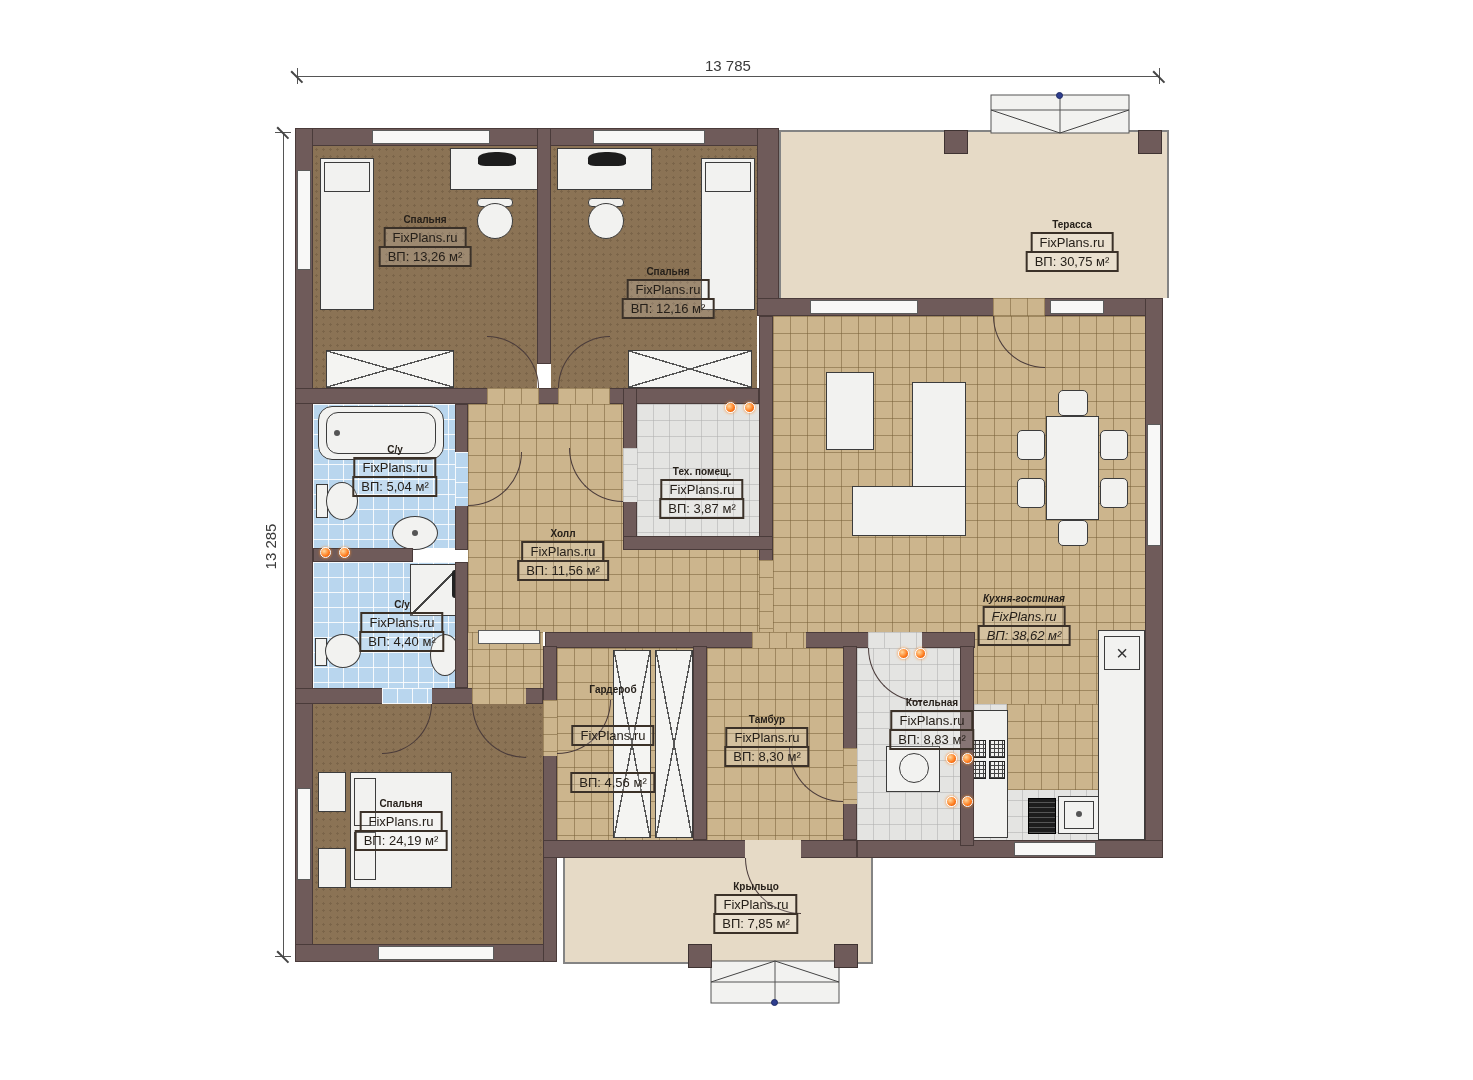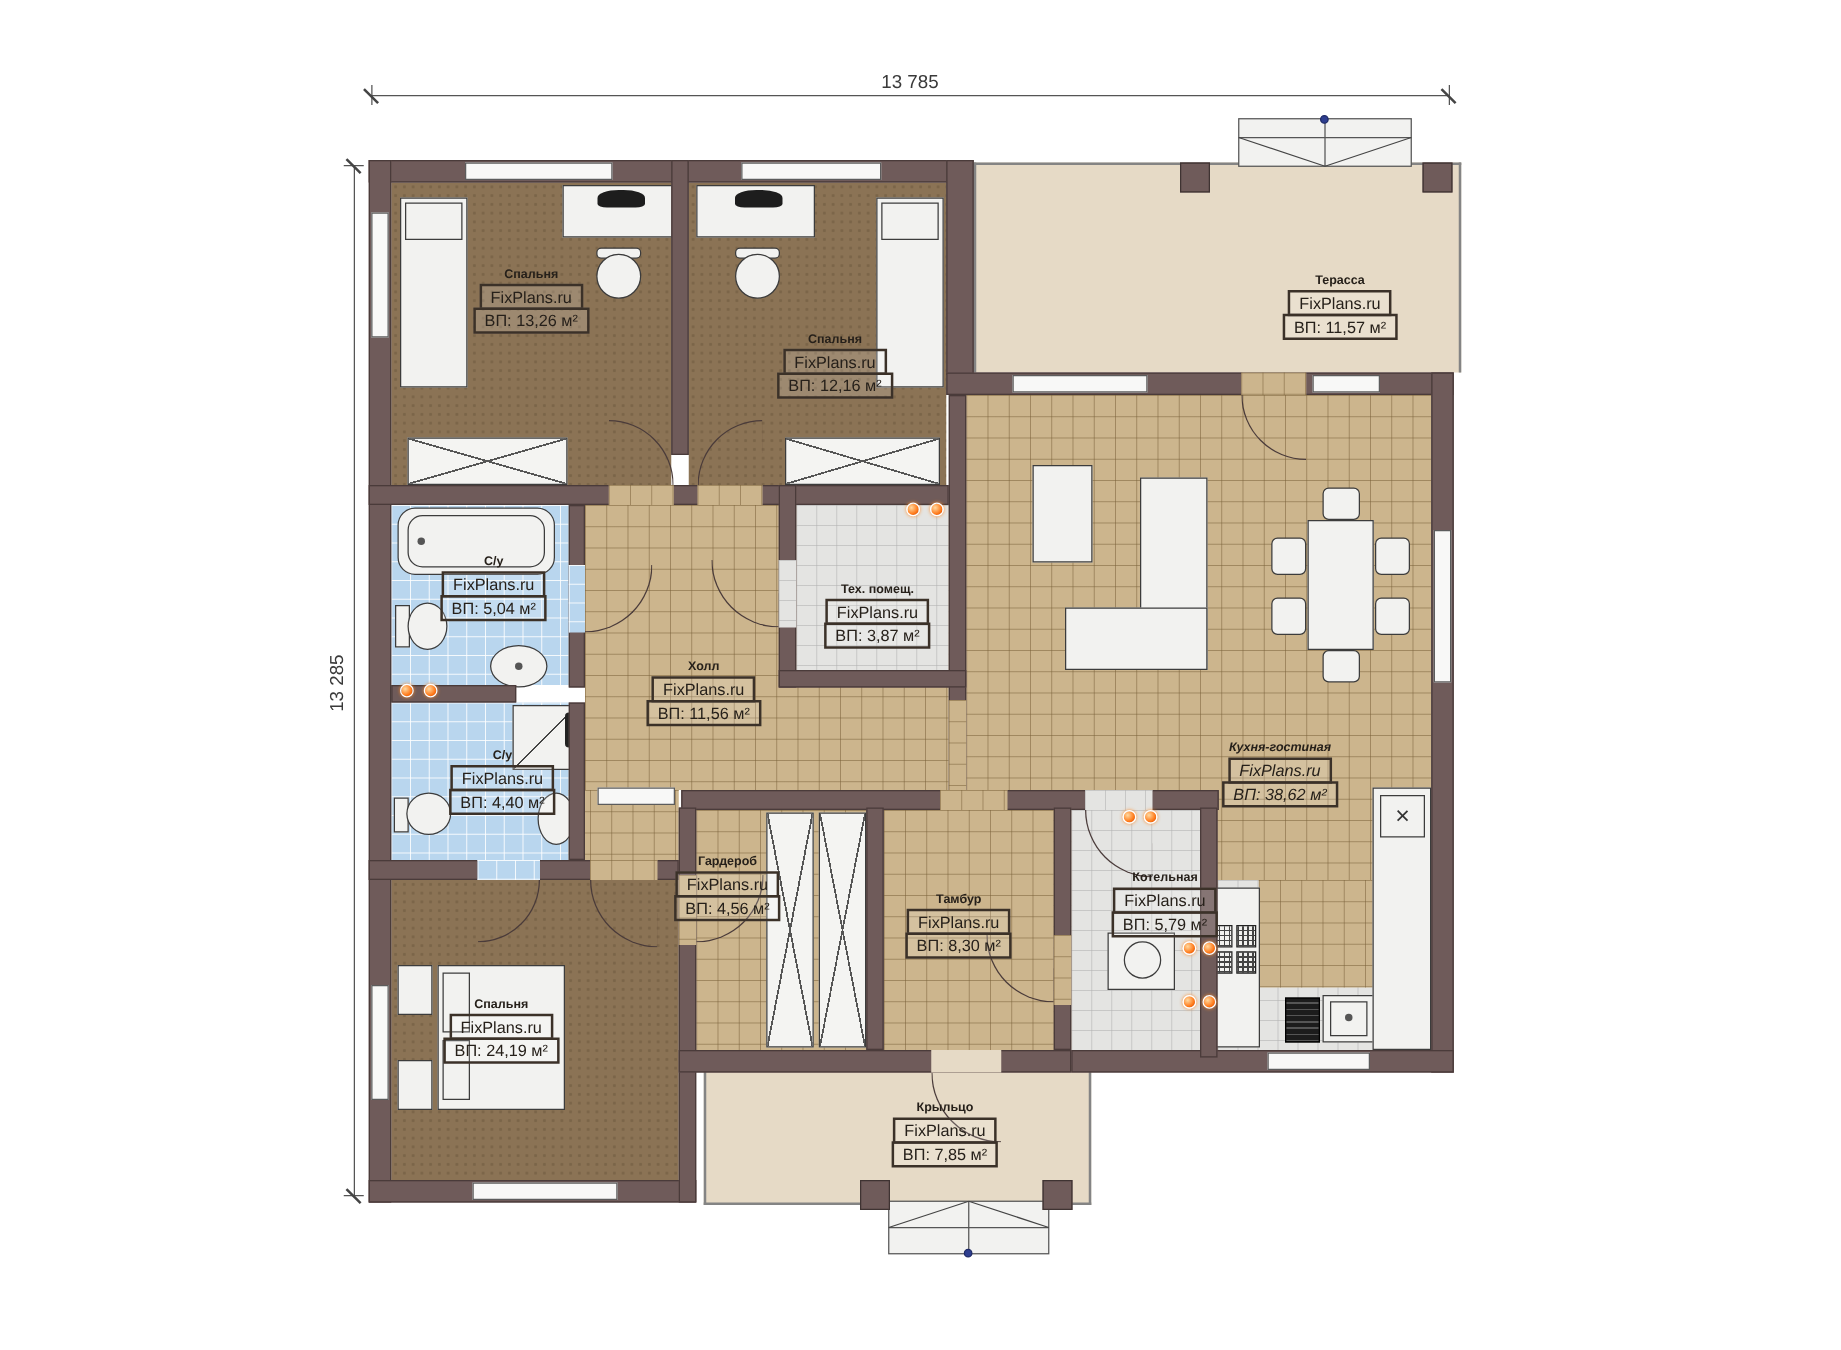--- a/index.html
+++ b/index.html
@@ -261,21 +261,21 @@
     <div class="rl-box">ВП: 13,26 м²</div>
   </div>
   <div class="room-label" style="left:668px;top:266px;">
     <div class="rl-name">Спальня</div>
     <div class="rl-box">FixPlans.ru</div>
     <div class="rl-box">ВП: 12,16 м²</div>
   </div>
   <div class="room-label" style="left:1072px;top:219px;">
     <div class="rl-name">Терасса</div>
     <div class="rl-box">FixPlans.ru</div>
-    <div class="rl-box">ВП: 11,57 м²</div>
+    <div class="rl-box">ВП: 30,75 м²</div>
   </div>
   <div class="room-label" style="left:395px;top:444px;">
     <div class="rl-name">С/у</div>
     <div class="rl-box">FixPlans.ru</div>
     <div class="rl-box">ВП: 5,04 м²</div>
   </div>
   <div class="room-label" style="left:702px;top:466px;">
     <div class="rl-name">Тех. помещ.</div>
     <div class="rl-box">FixPlans.ru</div>
     <div class="rl-box">ВП: 3,87 м²</div>
@@ -288,34 +288,34 @@
   <div class="room-label" style="left:1024px;top:593px;font-style:italic;">
     <div class="rl-name">Кухня-гостиная</div>
     <div class="rl-box">FixPlans.ru</div>
     <div class="rl-box">ВП: 38,62 м²</div>
   </div>
   <div class="room-label" style="left:402px;top:599px;">
     <div class="rl-name">С/у</div>
     <div class="rl-box">FixPlans.ru</div>
     <div class="rl-box">ВП: 4,40 м²</div>
   </div>
-  <div class="room-label" style="left:582px;top:684px;">
+  <div class="room-label" style="left:613px;top:684px;gap:28px;">
     <div class="rl-name">Гардероб</div>
     <div class="rl-box">FixPlans.ru</div>
     <div class="rl-box">ВП: 4,56 м²</div>
   </div>
   <div class="room-label" style="left:767px;top:714px;">
     <div class="rl-name">Тамбур</div>
     <div class="rl-box">FixPlans.ru</div>
     <div class="rl-box">ВП: 8,30 м²</div>
   </div>
   <div class="room-label" style="left:932px;top:697px;">
     <div class="rl-name">Котельная</div>
     <div class="rl-box">FixPlans.ru</div>
-    <div class="rl-box">ВП: 5,79 м²</div>
+    <div class="rl-box">ВП: 8,83 м²</div>
   </div>
   <div class="room-label" style="left:401px;top:798px;">
     <div class="rl-name">Спальня</div>
     <div class="rl-box">FixPlans.ru</div>
     <div class="rl-box">ВП: 24,19 м²</div>
   </div>
   <div class="room-label" style="left:756px;top:881px;">
     <div class="rl-name">Крыльцо</div>
     <div class="rl-box">FixPlans.ru</div>
     <div class="rl-box">ВП: 7,85 м²</div>

